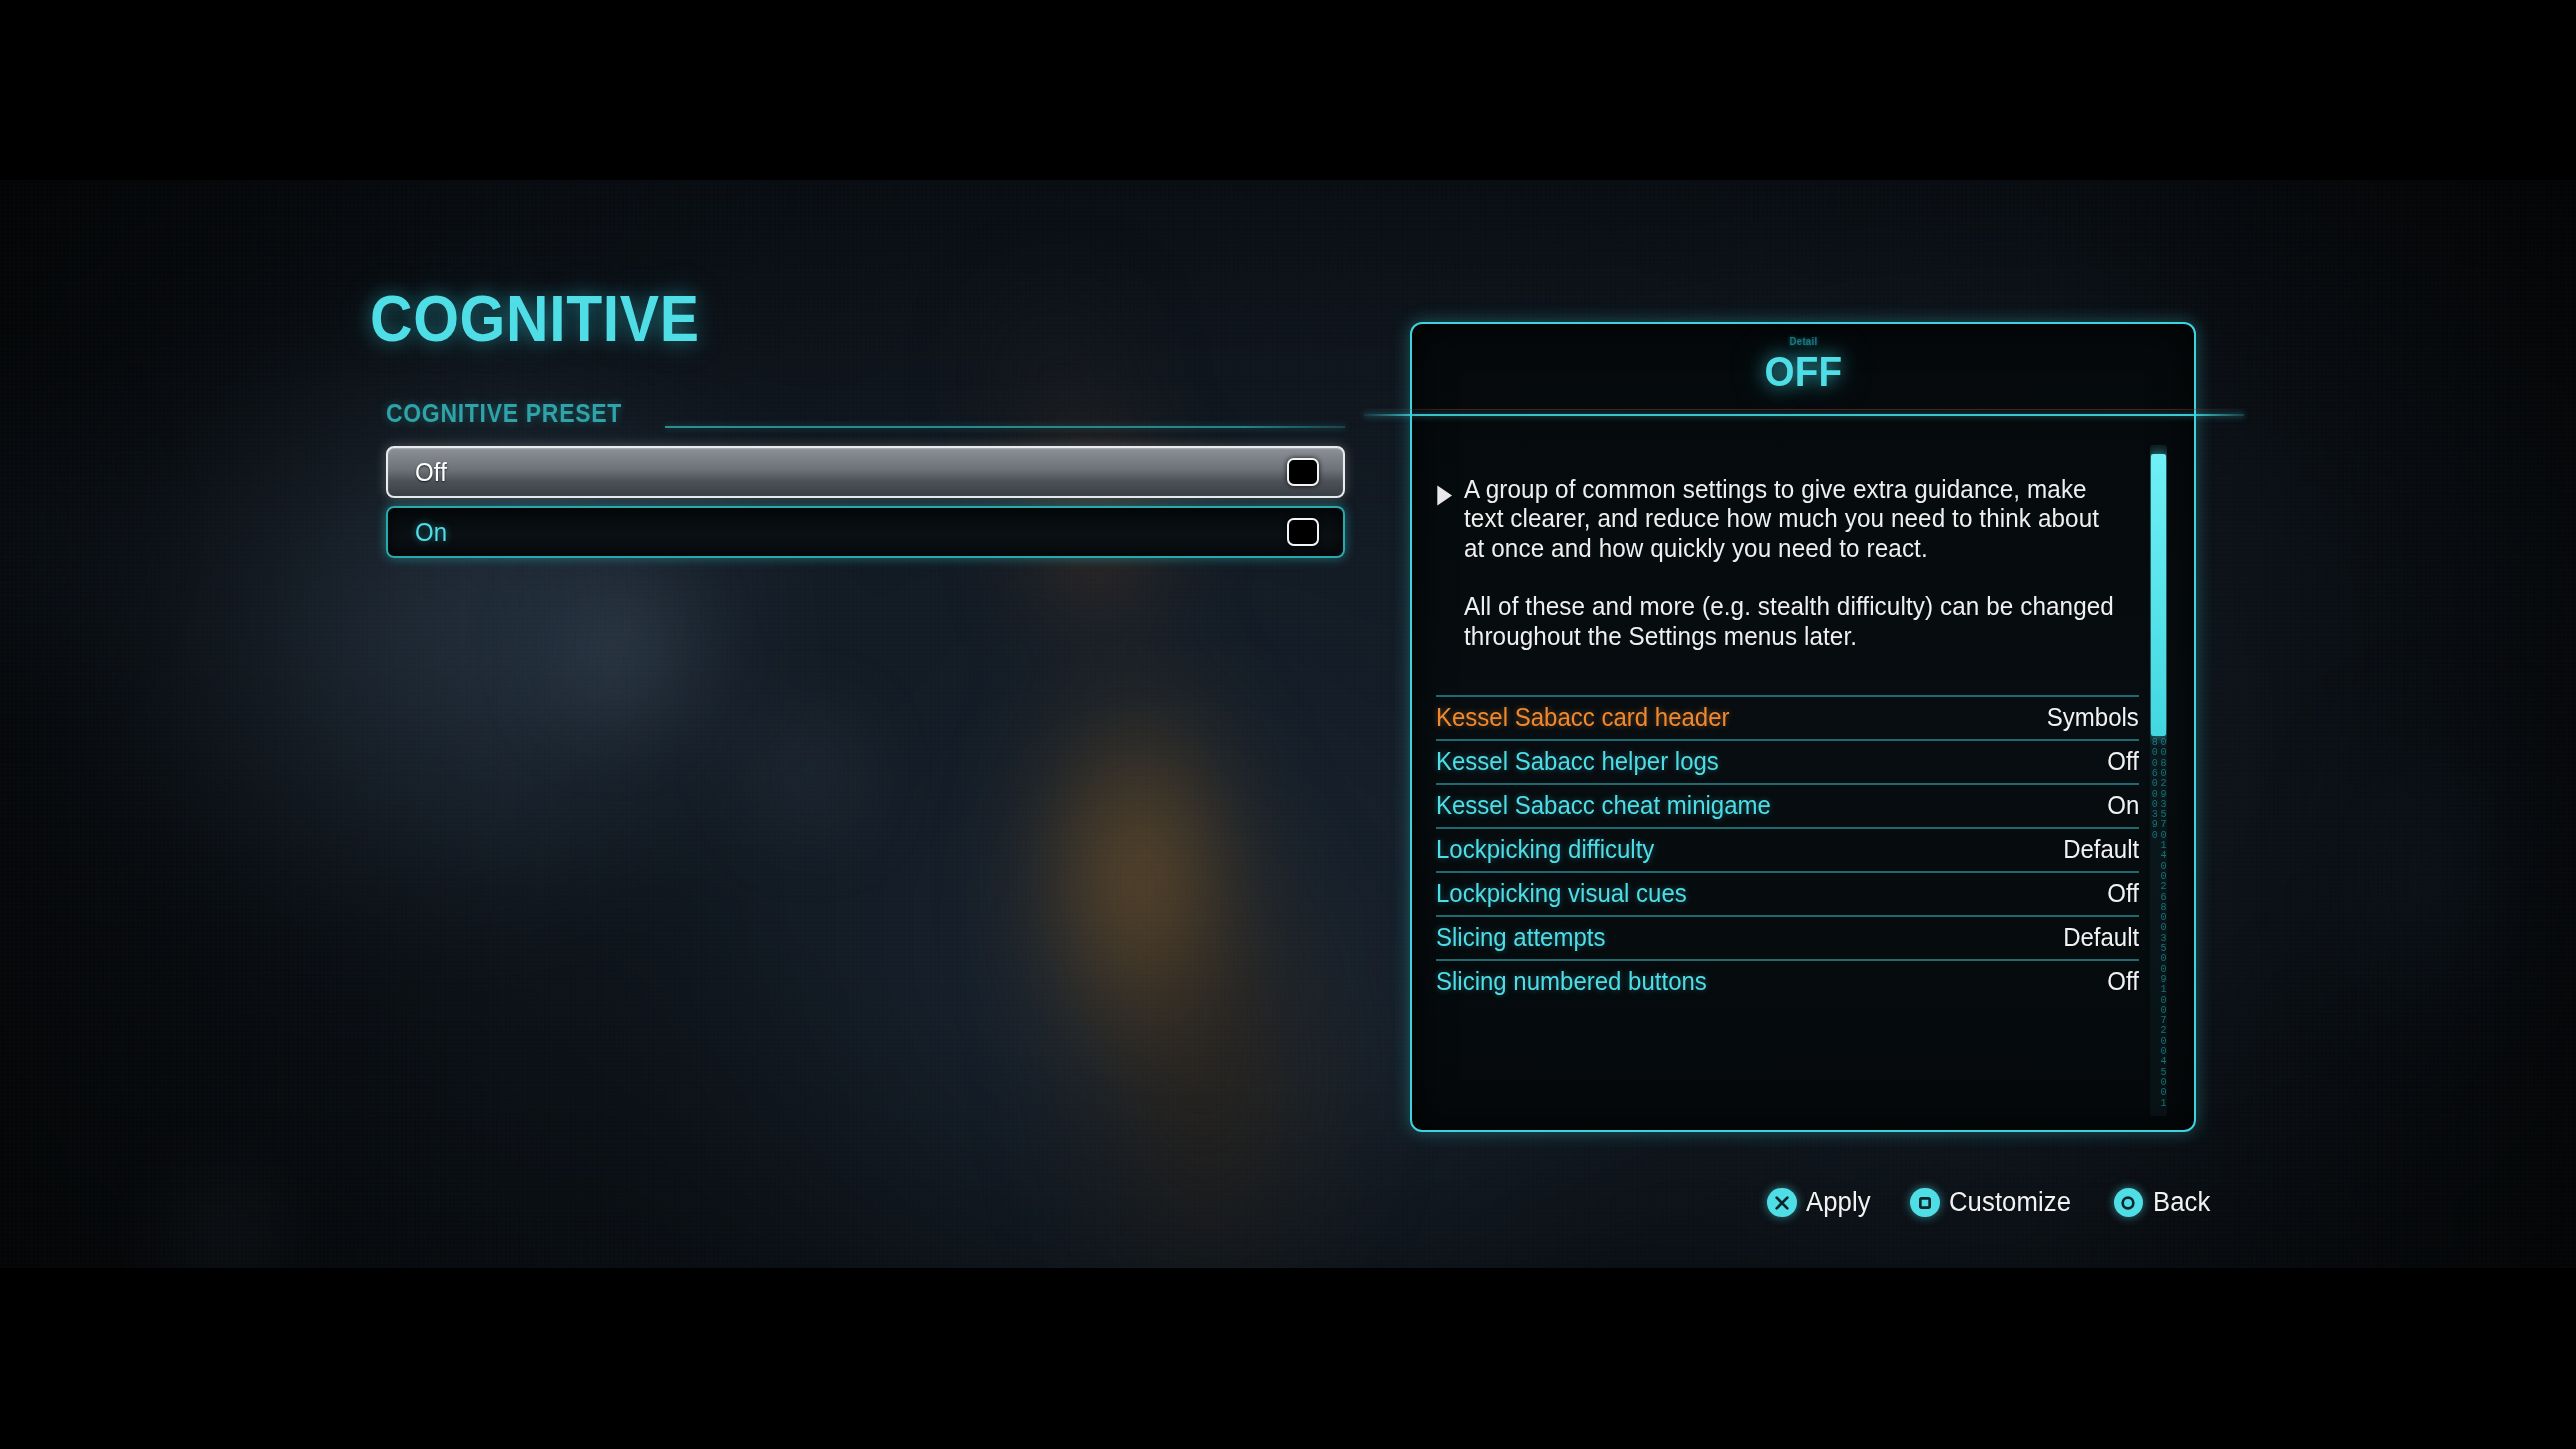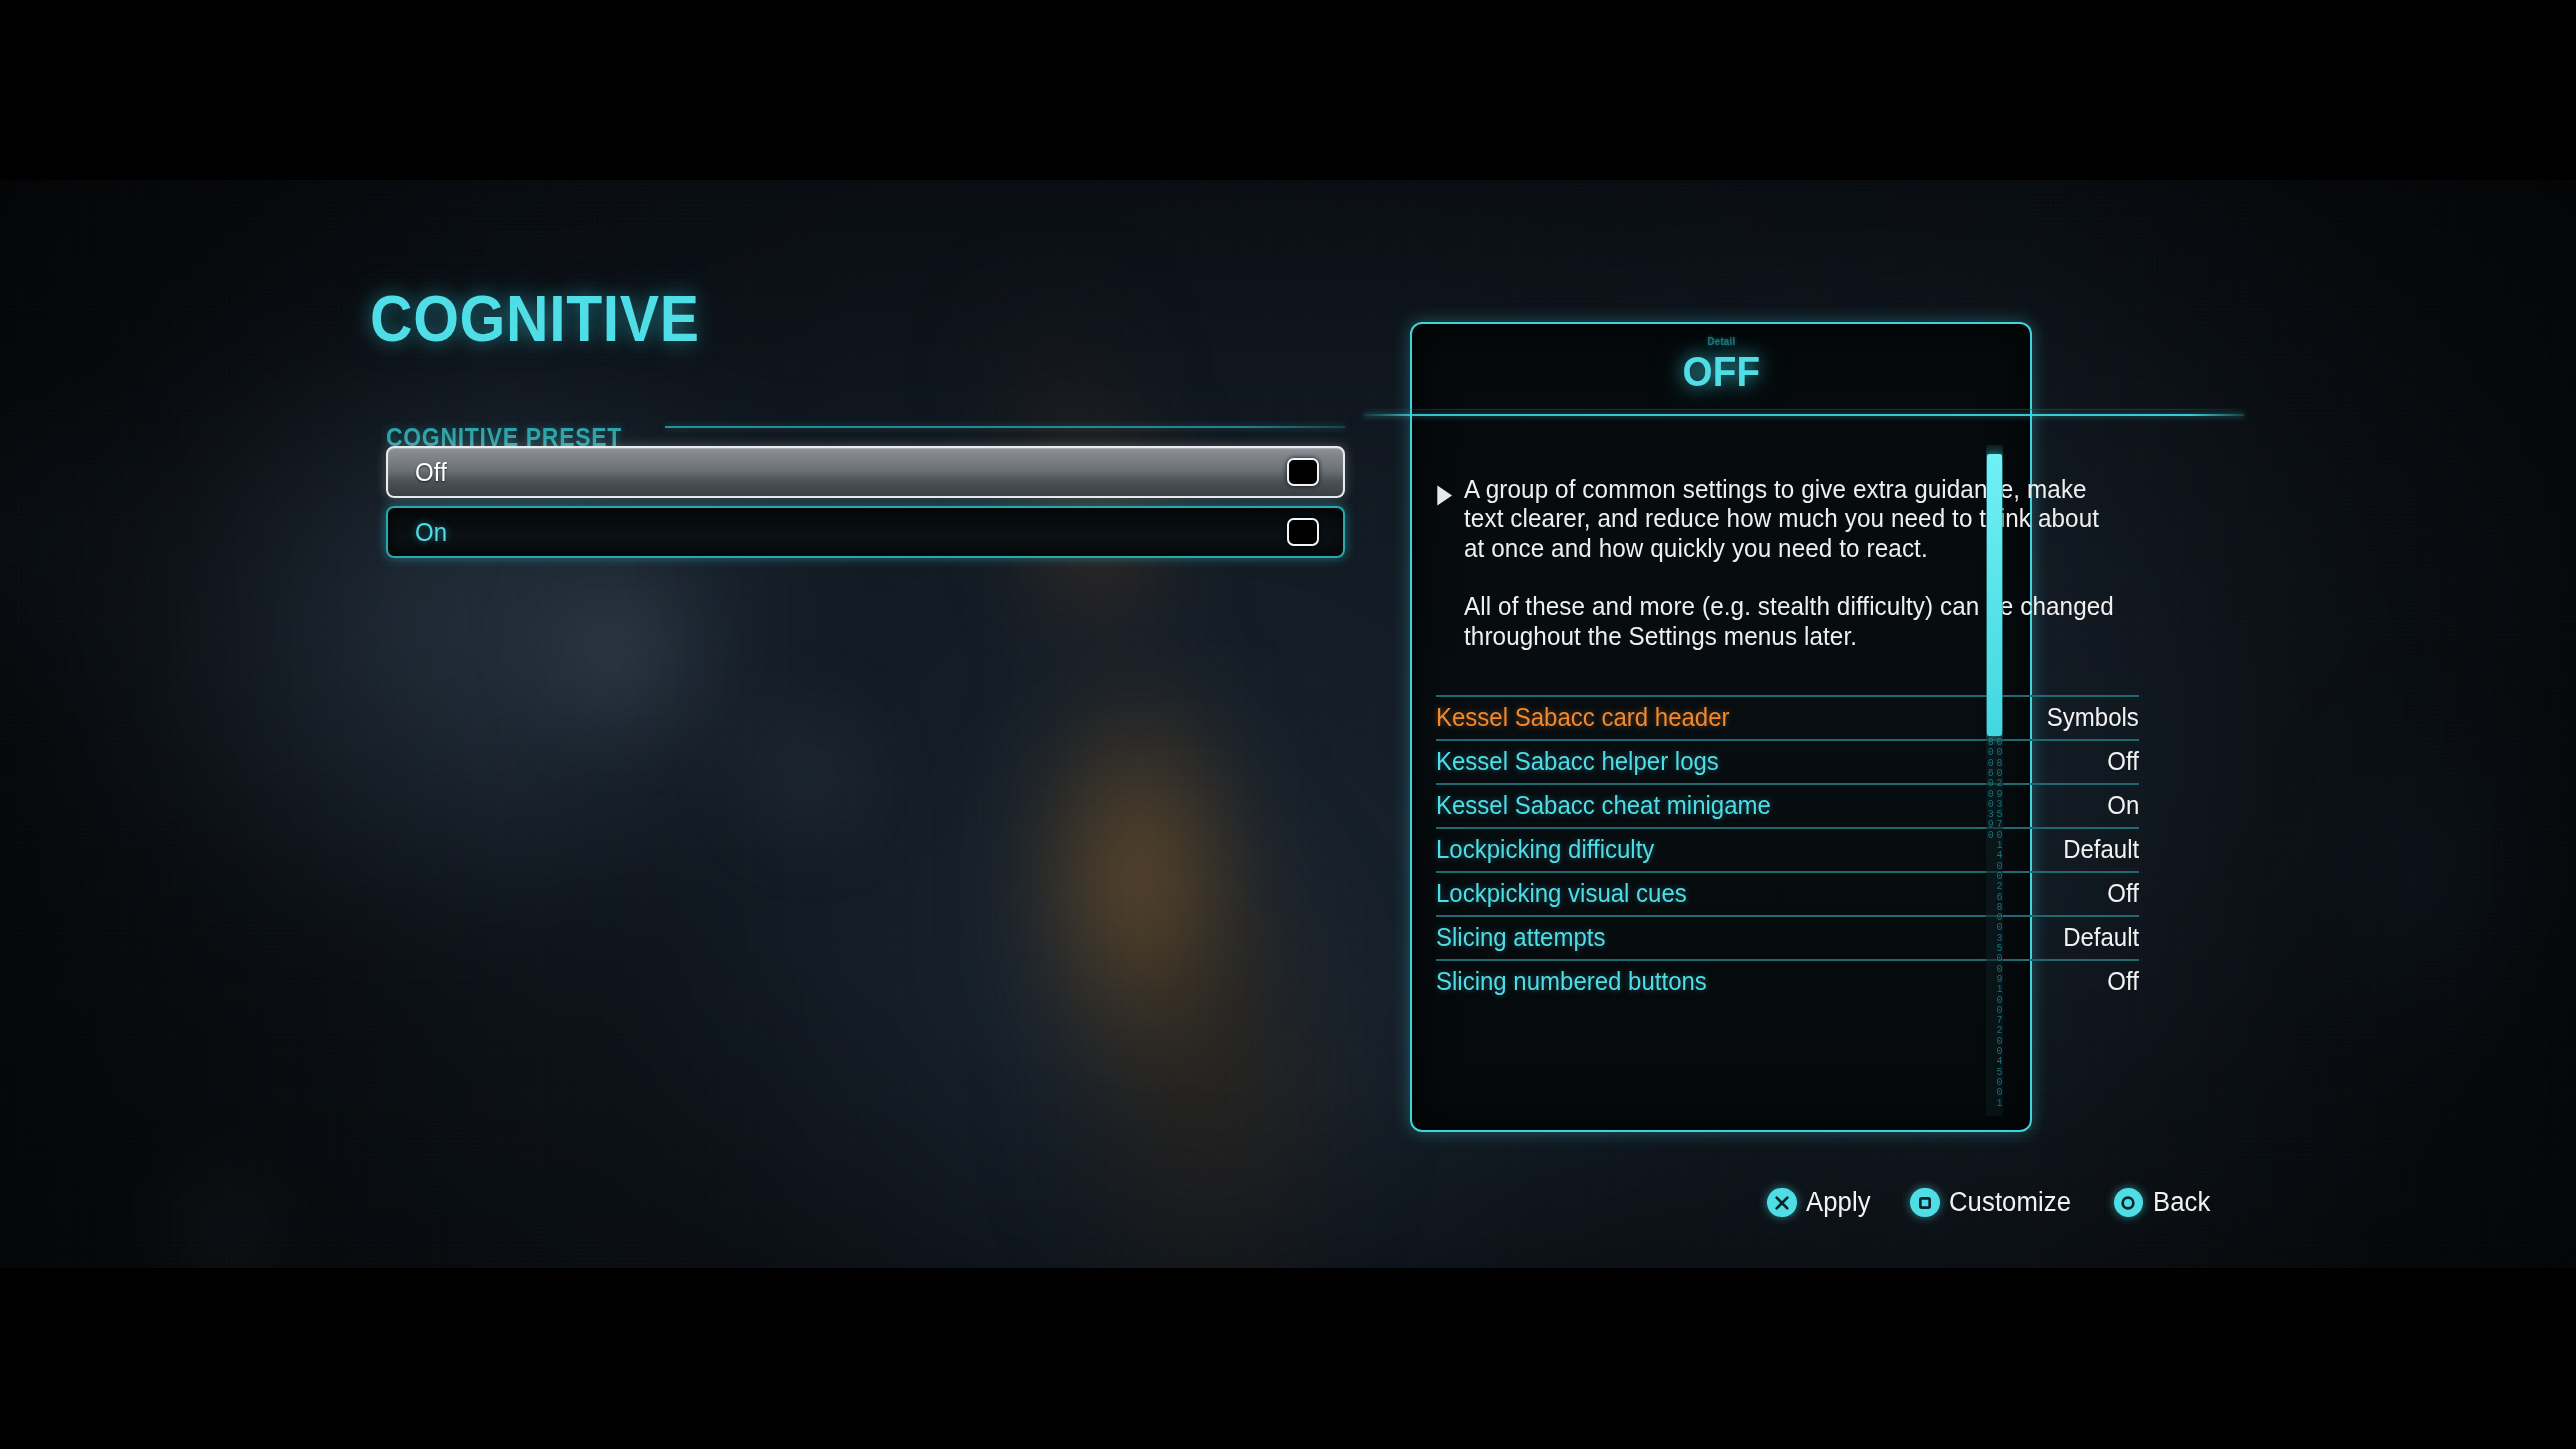--- a/index.html
+++ b/index.html
@@ -68,22 +68,22 @@
     font-size:64px; font-weight:bold; letter-spacing:0.7px;
     color:#4fdde6;
     font-family:"Liberation Sans", sans-serif;
     transform:scaleX(.92);
     transform-origin:left center;
     text-shadow:0 0 19px rgba(60,210,225,0.45), 0 0 40px rgba(50,190,210,0.22);
   }
 
   
   #preset-section-header {
-    position:absolute; left:386px; top:423px;
-    display:flex; align-items:flex-start; width:959px; gap:17px;
+    position:absolute; left:386px; top:399px;
+    display:flex; align-items:flex-end; width:959px; gap:17px;
   }
   #preset-section-header .sec-label {
     font-size:25.5px; font-weight:bold; letter-spacing:0.8px;
     color:#2fa3a8; transform:scaleX(.9); transform-origin:left center;
     white-space:nowrap;
     text-shadow:0 0 9.4px rgba(47,163,168,0.45);
   }
   #preset-section-header .sec-rule {
     flex:1; height:2px; margin-top:3.4px;
     background:linear-gradient(90deg, rgba(44,150,155,0.95) 0%, rgba(44,150,155,0.85) 85%, rgba(44,150,155,0.35) 100%);
@@ -115,21 +115,21 @@
     position:absolute; right:24px; top:50%; transform:translateY(-50%);
     width:32px; height:28px; border-radius:6.7px;
     background:#000; border:2.7px solid #f2f5f7;
     box-shadow:0 0 5.4px rgba(0,0,0,.8);
     display:flex; align-items:center; justify-content:center;
   }
   .checkbox .tick { width:31px; height:31px; display:block; margin-top:-2.7px; margin-left:2.7px; }
 
   
   #detail-panel {
-    position:absolute; left:1410px; top:322px; width:622px; height:810px;
+    position:absolute; left:1410px; top:322px; width:786px; height:810px;
     border:2.7px solid #3fd4dd; border-radius:12px;
     background:linear-gradient(180deg, #05090b 0%, #070d10 50%, #05090b 100%);
     box-shadow:0 0 17.4px rgba(63,212,221,0.35), inset 0 0 40px rgba(0,0,0,0.8);
     overflow:visible;
   }
   #detail-header {
     position:relative; height:94px;
     display:flex; flex-direction:column; align-items:center; justify-content:flex-start;
     padding-top:10.7px;
   }

